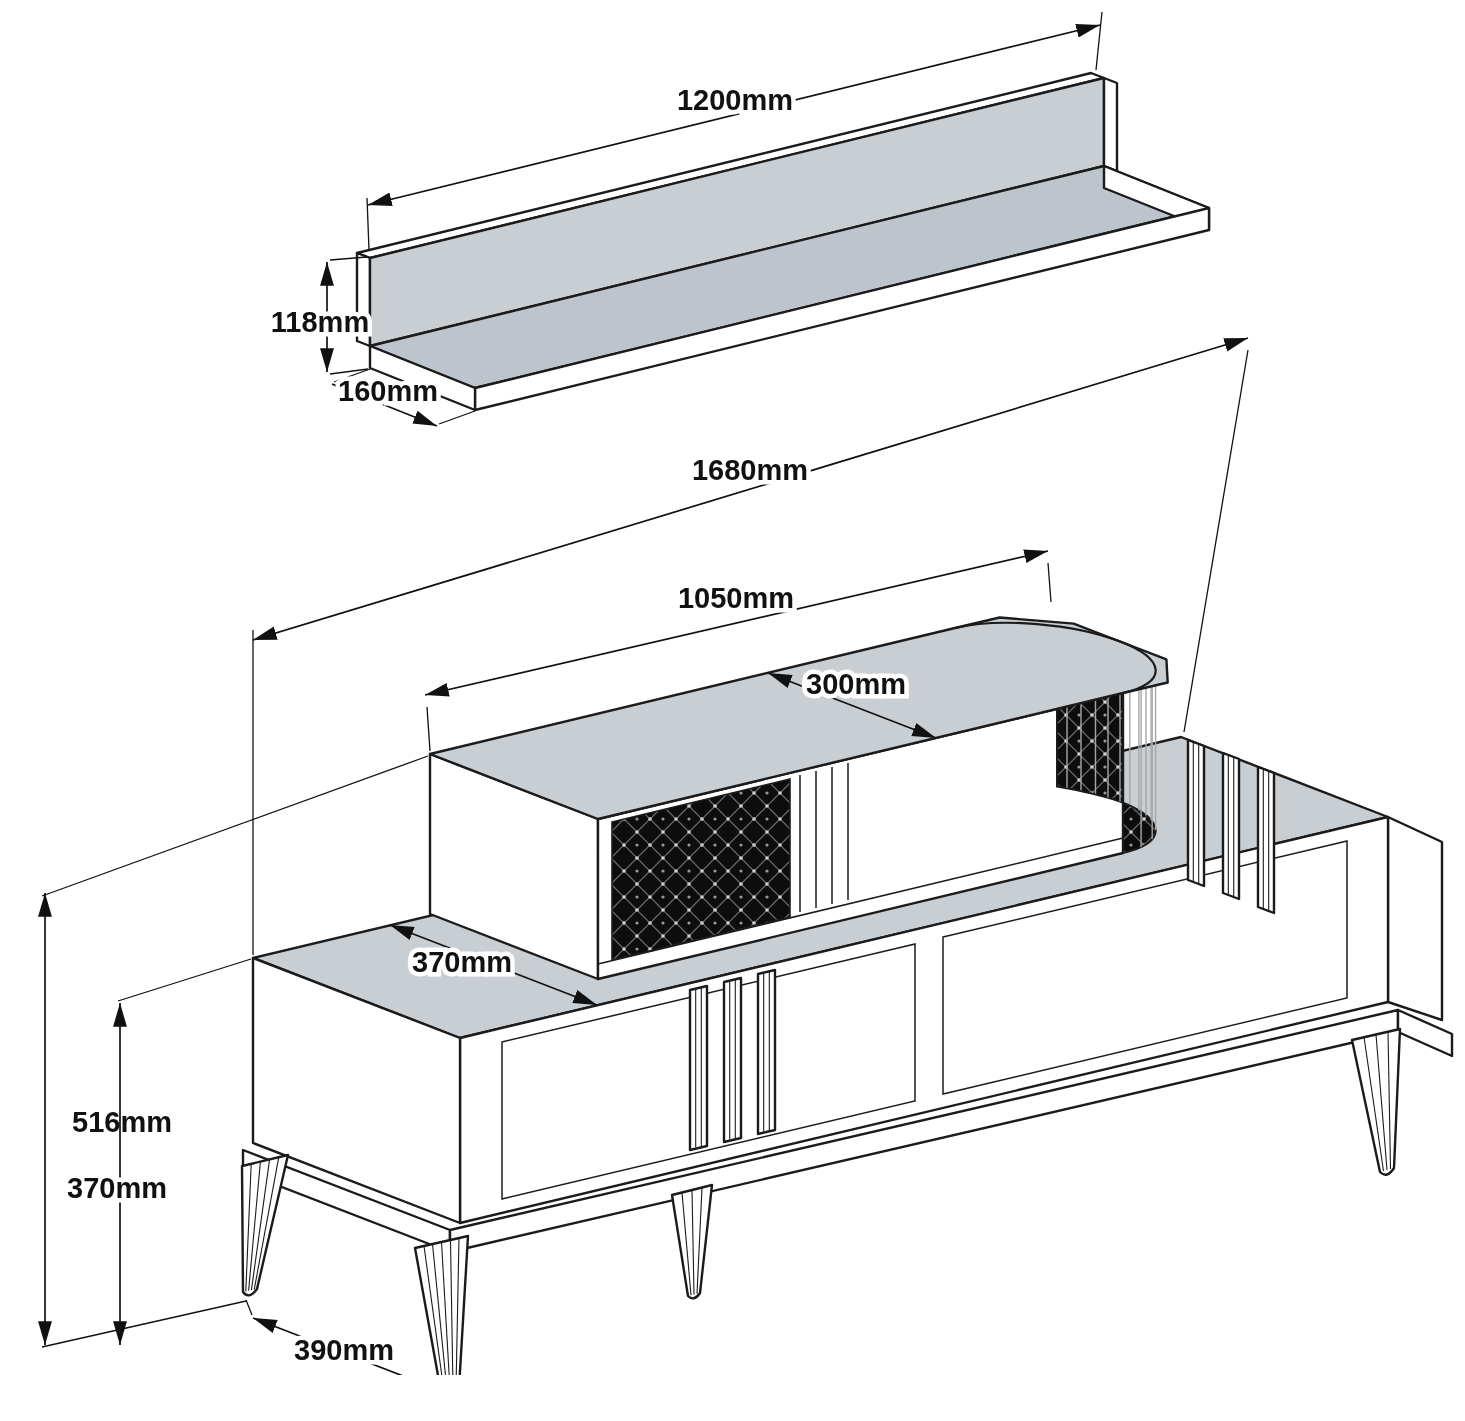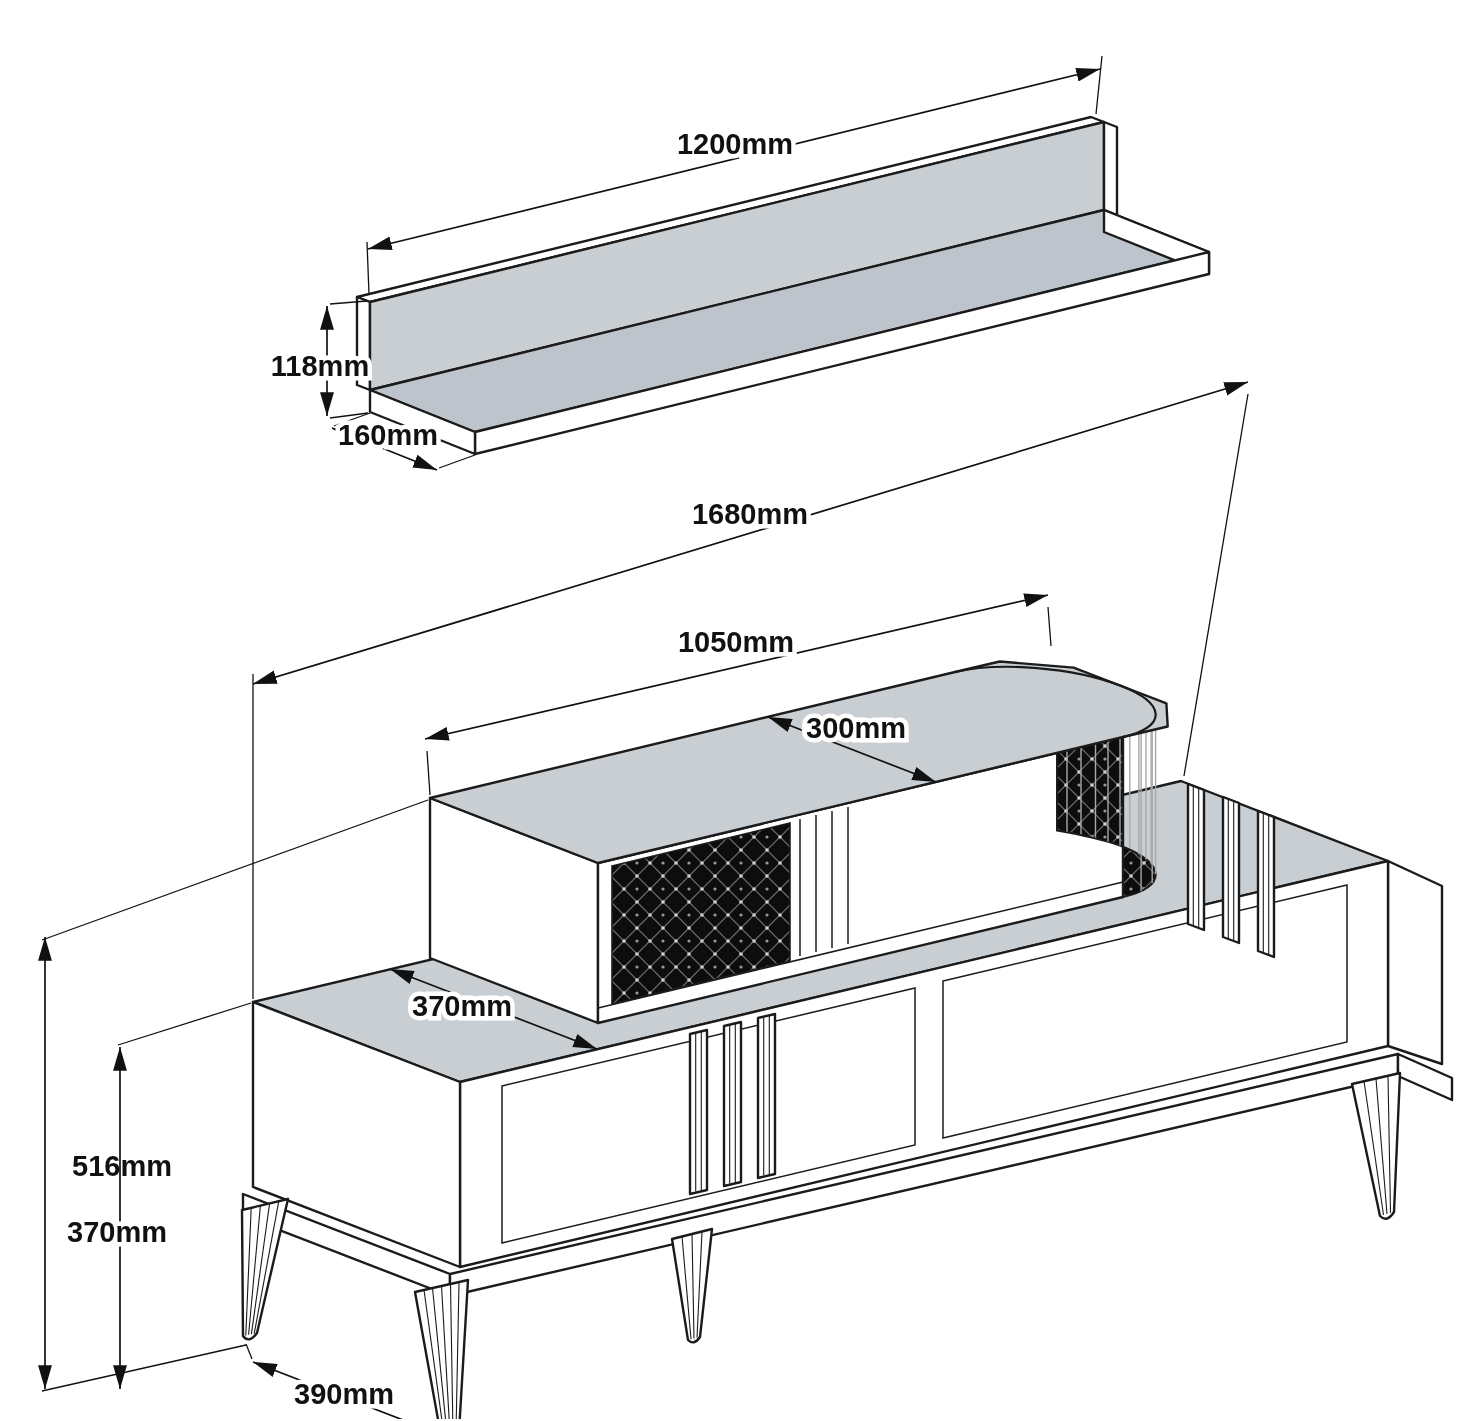--- a/index.html
+++ b/index.html
@@ -1,17 +1,17 @@
 <!DOCTYPE html>
 <html><head>
 <meta charset="utf-8">
 <style>
   html,body{margin:0;padding:0;background:#ffffff;}
   .stage{position:relative;width:1465px;height:1375px;background:#ffffff;overflow:hidden;
-         font-family:"Liberation Sans", sans-serif;margin-top:44px;}
+         font-family:"Liberation Sans", sans-serif;}
   svg{position:absolute;left:0;top:0;}
   .face{stroke:#1b1b1b;stroke-width:2.4;stroke-linejoin:round;}
   .white{fill:#ffffff;}
   .gray{fill:#c9ced3;}
   .gray2{fill:#bdc4cb;}
   .edge{stroke:#1b1b1b;stroke-width:2.2;fill:none;stroke-linejoin:round;}
   .thin{stroke:#1b1b1b;stroke-width:1.5;fill:none;}
   .dim{stroke:#111111;stroke-width:1.7;fill:none;}
   .ext{stroke:#111111;stroke-width:1.3;fill:none;}
   .flute{stroke:#1b1b1b;stroke-width:1.1;fill:none;}

